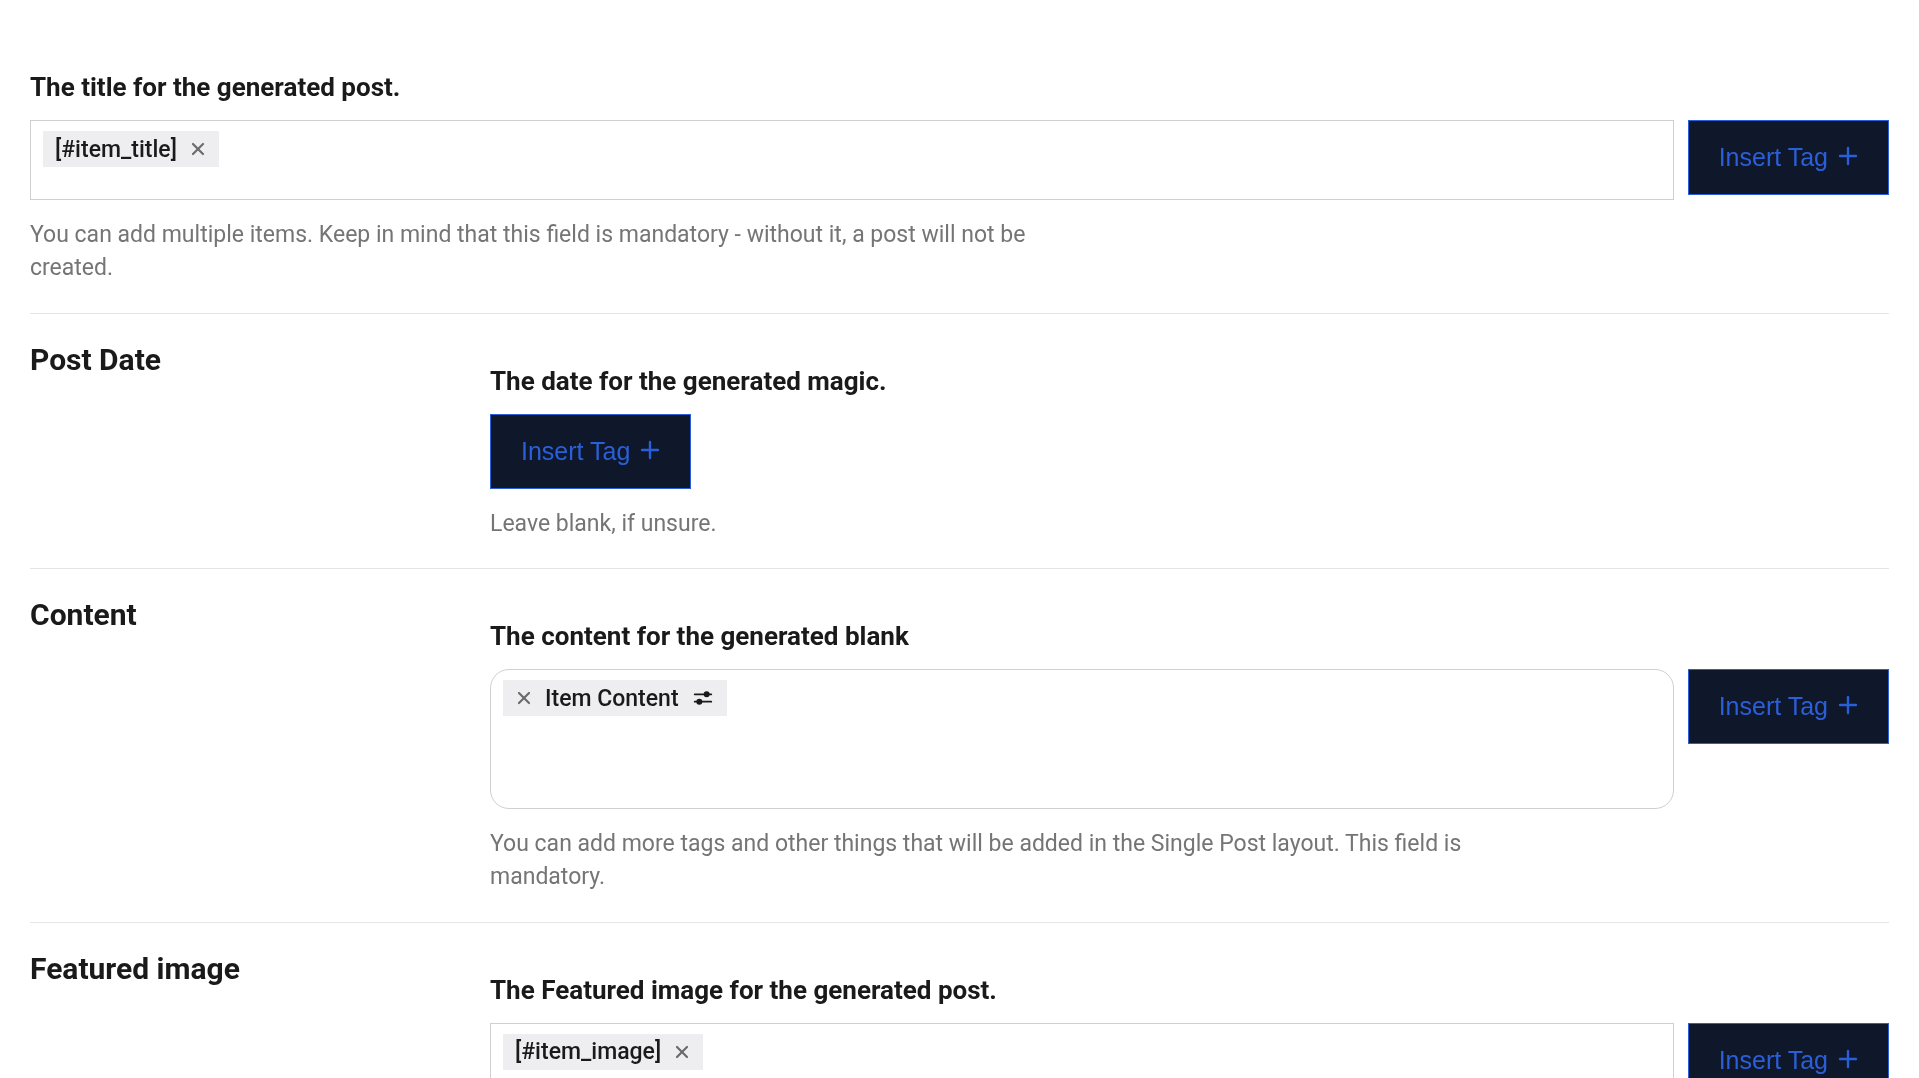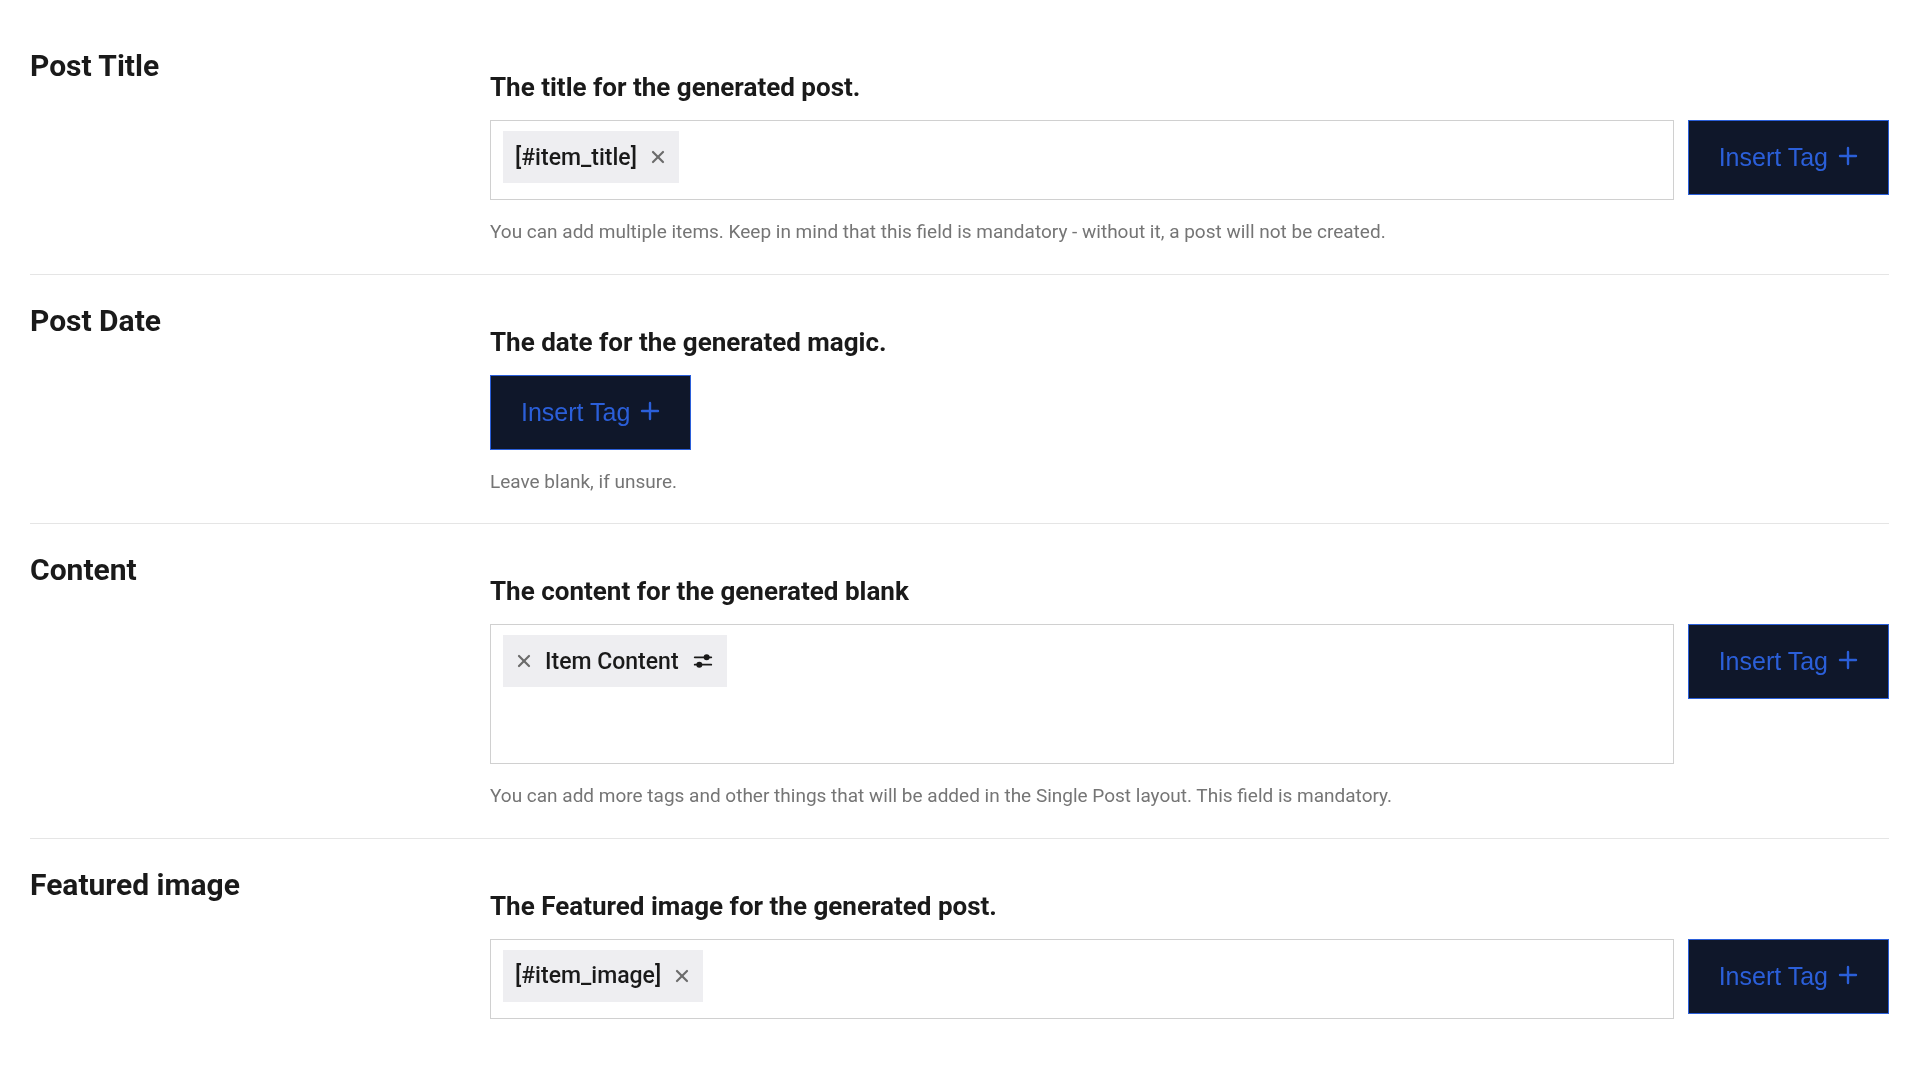--- a/index.html
+++ b/index.html
@@ -53,30 +53,31 @@
     background: #ffffff;
     padding: 10px 12px;
     min-height: 80px;
     display: flex;
     flex-wrap: wrap;
     align-content: flex-start;
     gap: 8px;
   }
   .tag-input.tall {
     min-height: 140px;
+    border-radius: 19px;
   }
   .tag-chip {
     display: inline-flex;
     align-items: center;
     background: #eeeef1;
     padding: 8px 12px;
     font-size: 23px;
     color: #1a1a1a;
     gap: 12px;
-    height: 52px;
+    height: 36px;
   }
   .tag-chip .chip-text {
     font-weight: 500;
   }
   .chip-close {
     display: inline-flex;
     align-items: center;
     justify-content: center;
     width: 18px;
     height: 18px;
@@ -113,35 +114,32 @@
     cursor: pointer;
     white-space: nowrap;
   }
   .insert-button svg {
     width: 20px;
     height: 20px;
     stroke: #2b5fd9;
   }
   .help-text {
     color: #757575;
-    font-size: 19px;
+    font-size: 23px;
     margin-top: 18px;
     line-height: 1.45;
     max-width: 1020px;
   }
 </style>
 </head>
 <body>
 
 <div>
 
   <div class="form-row">
-    <div class="left-col">
-      <div class="left-label">Post Title</div>
-    </div>
     <div class="right-col">
       <div class="field-heading">The title for the generated post.</div>
       <div class="field-and-button">
         <div class="tag-input">
           <span class="tag-chip">
             <span class="chip-text">[#item_title]</span>
             <span class="chip-close">
               <svg viewBox="0 0 16 16" fill="none" stroke="currentColor" stroke-width="2.2" stroke-linecap="round">
                   <line x1="3" y1="3" x2="13" y2="13"></line>
                   <line x1="13" y1="3" x2="3" y2="13"></line>

